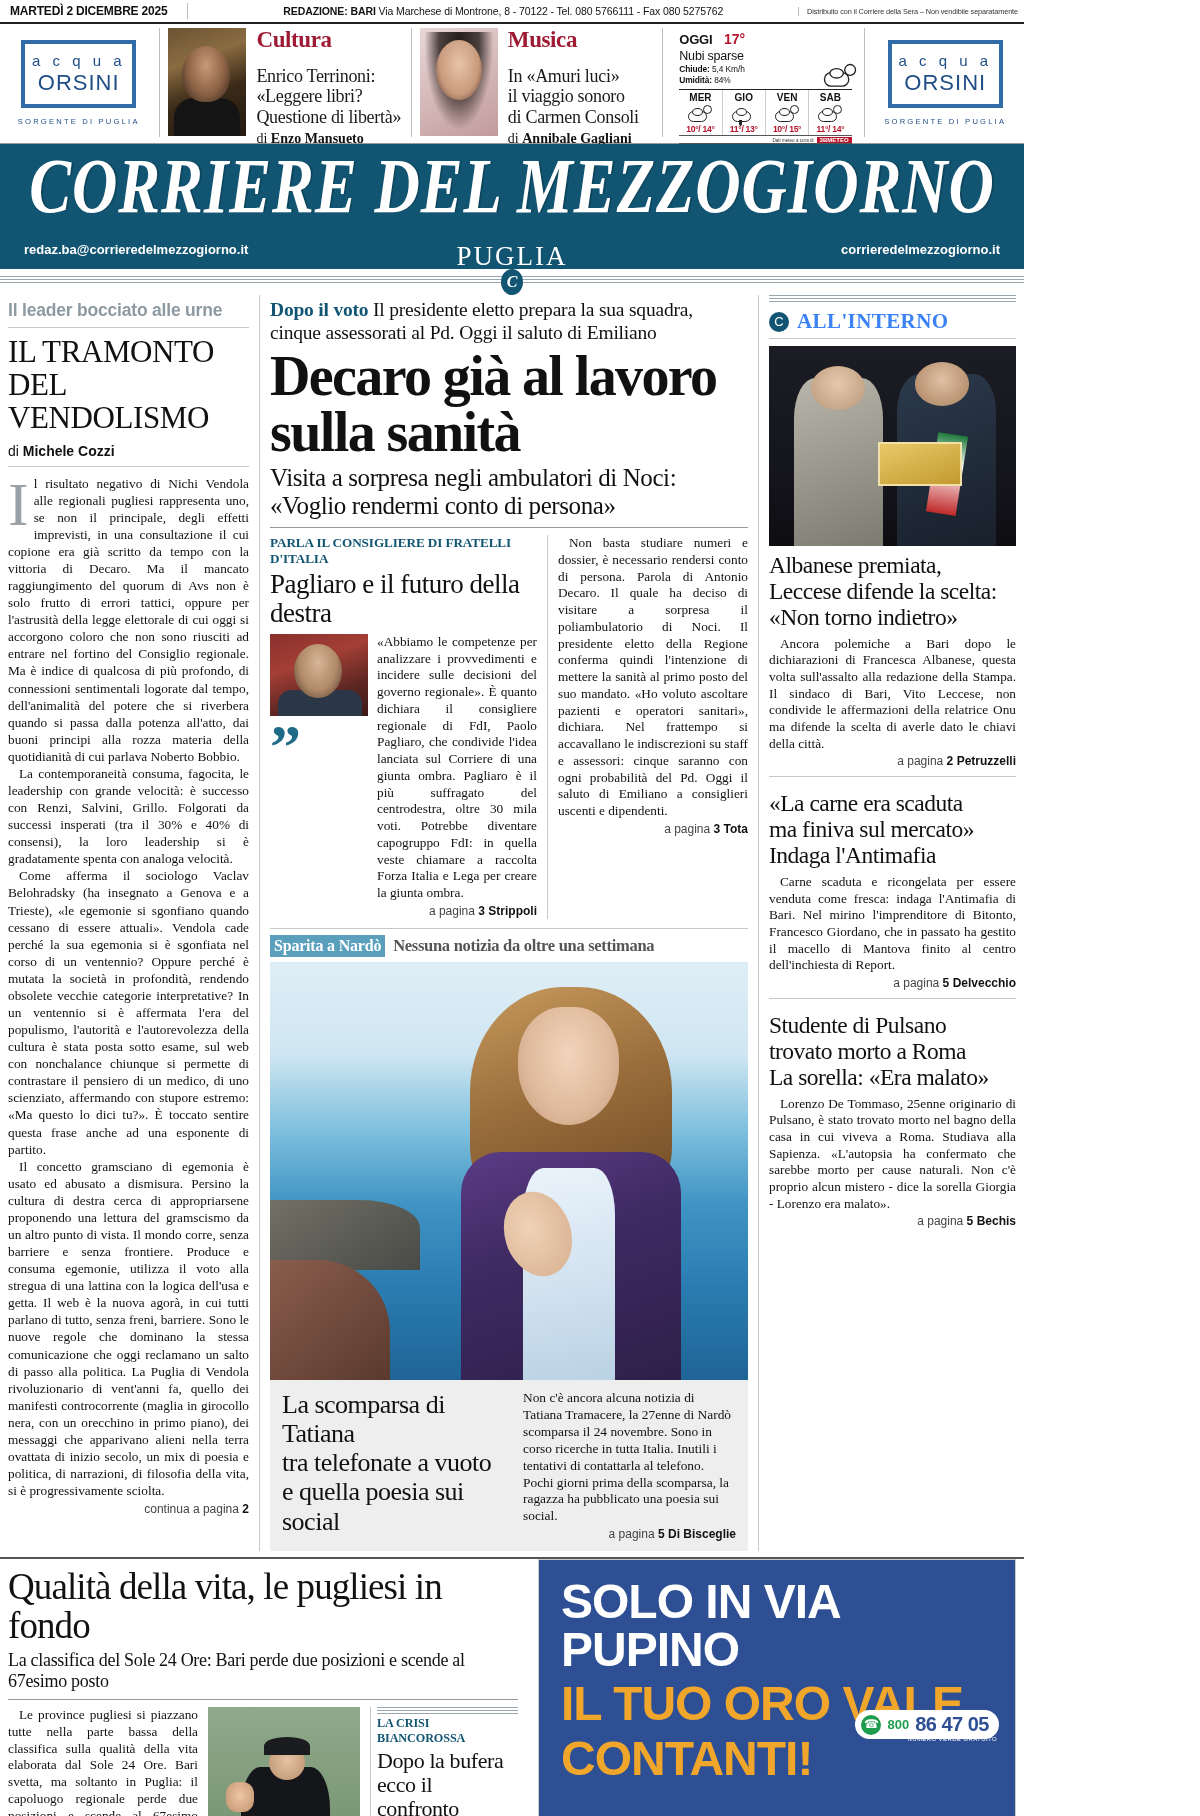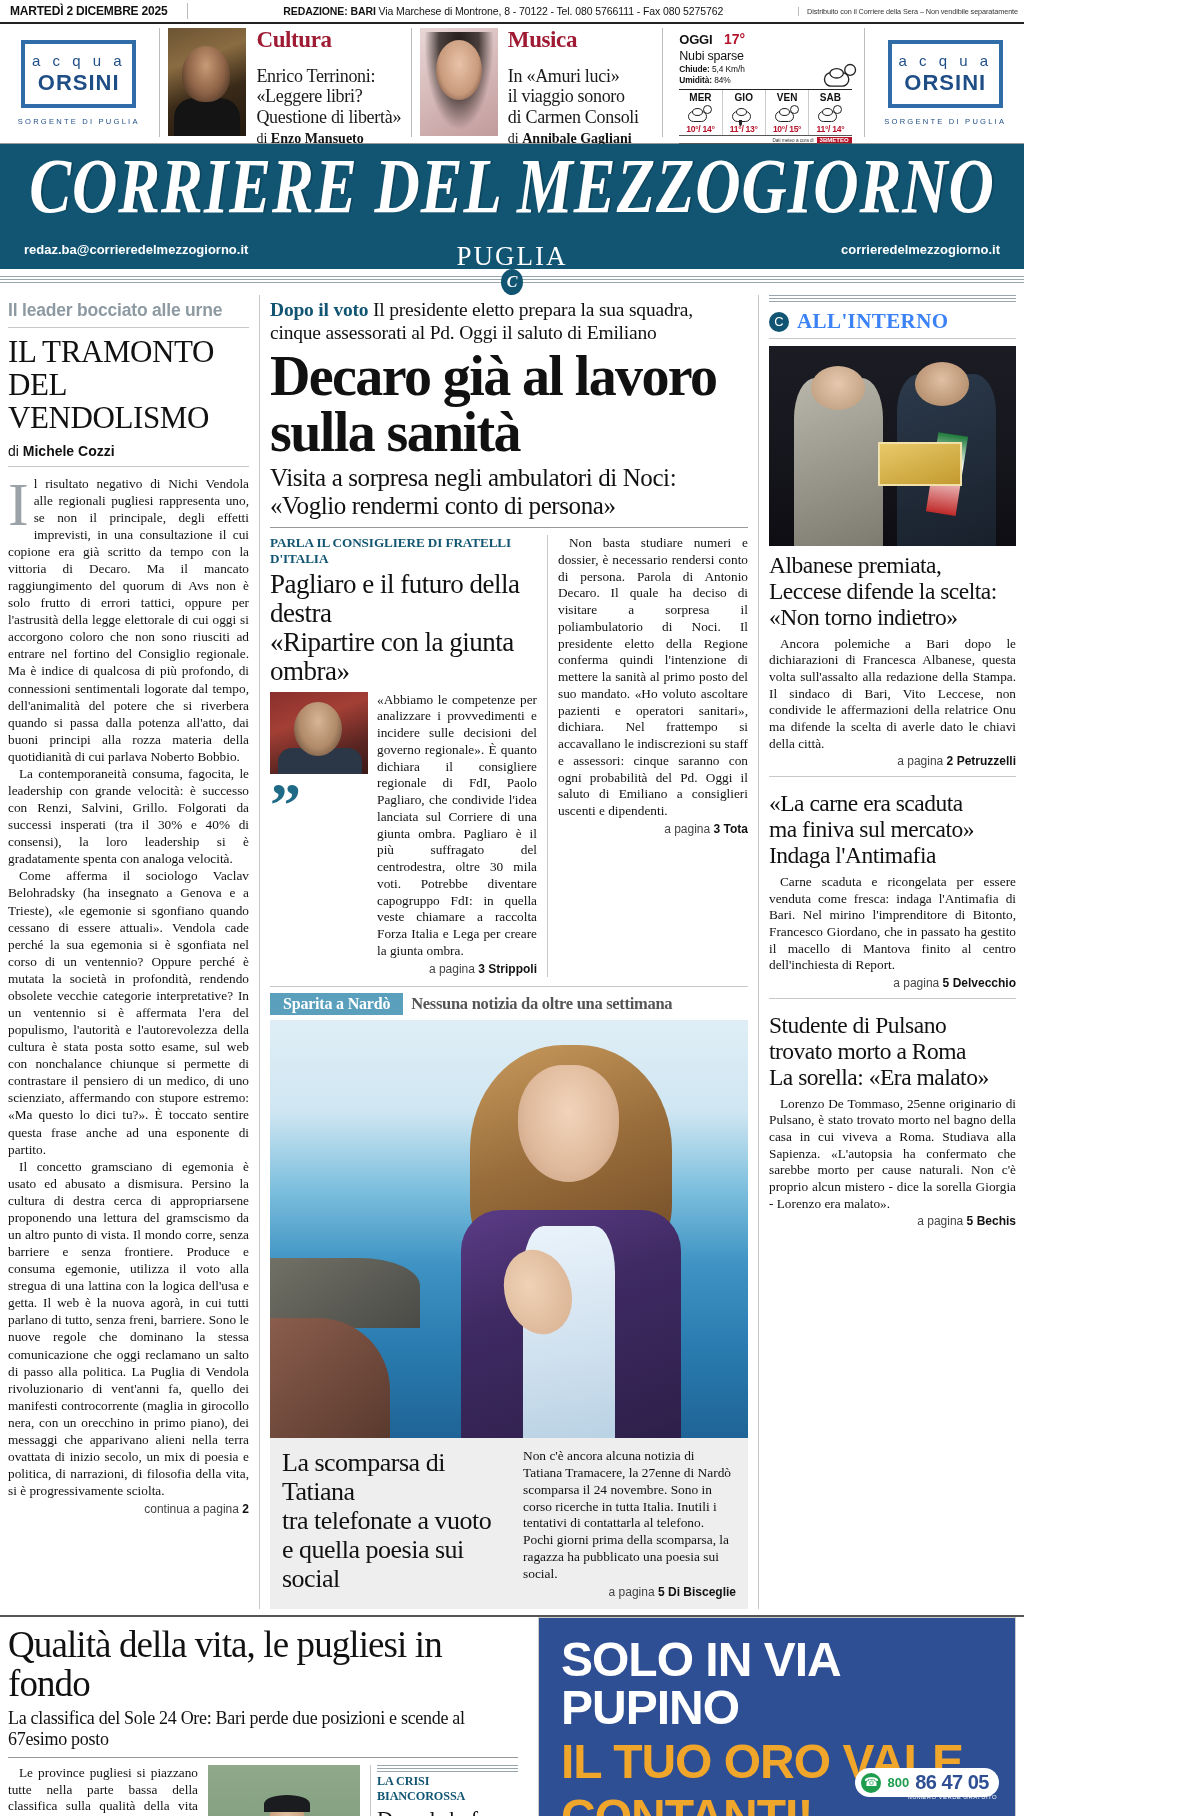--- a/index.html
+++ b/index.html
@@ -38,21 +38,21 @@
   .orsini{
     width:152px; display:flex; flex-direction:column;
     align-items:center; justify-content:center;
   }
   .orsini .frame{
     border:4px solid #2f6ca8; width:115px;height:68px;
     display:flex;flex-direction:column;align-items:center;justify-content:center;
     background:#fff;
   }
   .orsini .aq{ font-family:"Liberation Sans",sans-serif; font-size:15px; letter-spacing:4px; color:#1f4e86; }
-  .orsini .or{ font-family:"Liberation Sans",sans-serif; font-weight:bold; font-size:22px; letter-spacing:1px; color:#1f4e86; margin-top:1px;}
+  .orsini .or{ font-family:"Liberation Sans",sans-serif; font-weight:normal; font-size:22px; letter-spacing:1px; color:#1f4e86; margin-top:1px;}
   .orsini .tag{ font-family:"Liberation Sans",sans-serif; font-size:7.6px; letter-spacing:2.2px; color:#1f4e86; margin-top:9px;}
 
   .vline{ width:1px; background:#bdbdbd; margin:0 8px; }
 
   .promoitem{ display:flex; width:245px; }
   .promoitem .ph{ width:78px; height:108px; flex:none; overflow:hidden; position:relative;}
   .promoitem .txt{ padding-left:10px; flex:1; }
   .promoitem .kicker{
     font-family:"Liberation Serif",serif; font-weight:bold; color:#9f1a33;
     font-size:23px; line-height:1; letter-spacing:-.4px; margin-bottom:15px;
@@ -176,21 +176,21 @@
   .quotemark{ color:#1f6a86; font-size:62px; line-height:.6; font-family:"Liberation Serif",serif; font-weight:bold; padding-top:12px; letter-spacing:-4px;}
   .ptxt{ flex:1; font-size:13.3px; line-height:1.26; text-align:justify; hyphens:auto;}
   .apag{ font-family:"Liberation Sans",sans-serif; font-size:12px; text-align:right; color:#444; margin-top:2px;}
   .apag b{font-weight:bold;color:#111;}
   .sc-right .rtxt{ font-size:13.3px; line-height:1.26; text-align:justify; hyphens:auto;}
   .sc-right .rtxt p{text-indent:11px;}
 
   
   .nardo{ margin-top:9px; border-top:1px solid #c8c8c8; padding-top:6px;}
   .nardo .bar{ display:flex; align-items:center; gap:8px; padding-bottom:5px;}
-  .nardo .tag{ background:#5aa0bd; color:#fff; font-family:"Liberation Serif",serif; font-weight:bold; font-size:16px; padding:2px 13px; letter-spacing:-.2px;}
+  .nardo .tag{ background:#5aa0bd; color:#fff; font-family:"Liberation Serif",serif; font-weight:bold; font-size:16px; padding:2px 4px; letter-spacing:-.2px;}
   .nardo .sub{ color:#555; font-family:"Liberation Serif",serif; font-weight:bold; font-size:16.5px; letter-spacing:-.3px;}
   .nardo .photo{ width:100%; height:418px; position:relative; overflow:hidden;
     background:linear-gradient(180deg,#dfeef6 0%,#cfe6f2 22%,#7fc0de 40%,#3f94c4 58%,#2a7cb0 78%,#1f6496 100%);}
   .nardo .photo .rock{position:absolute;left:0;bottom:0;width:120px;height:120px;background:linear-gradient(140deg,#8a5d4d,#5a3a2e);border-radius:0 60% 0 0;}
   .nardo .photo .rock2{position:absolute;left:0;bottom:110px;width:150px;height:70px;background:linear-gradient(140deg,#7a6a55,#4e4133);border-radius:0 40% 0 0;opacity:.85;}
   .nardo .photo .girl{position:absolute;left:40%;top:6%;width:46%;height:94%;}
   .nardo .photo .hair{position:absolute;left:4%;top:0;width:92%;height:58%;border-radius:46% 46% 30% 30%;
     background:linear-gradient(160deg,#c89a5e 0%,#9b6f3c 45%,#6b4724 100%);}
   .nardo .photo .face{position:absolute;left:26%;top:5%;width:46%;height:30%;border-radius:46% 46% 52% 52%;
     background:radial-gradient(ellipse at 50% 40%,#f2d4bb 0%,#dfb99b 60%,#c39a7c 100%);}
@@ -465,21 +465,20 @@
         <b>Dopo il voto</b><span> Il presidente eletto prepara la sua squadra, cinque assessorati al Pd. Oggi il saluto di Emiliano</span>
       </div>
       <div class="lead-title">Decaro già al lavoro sulla sanità</div>
       <div class="lead-sub">Visita a sorpresa negli ambulatori di Noci: «Voglio rendermi conto di persona»</div>
 
       <div class="sub2col">
         <div class="sc-left">
           <div class="pk">PARLA IL CONSIGLIERE DI FRATELLI D'ITALIA</div>
           <div class="ph-title">
             <div>Pagliaro e il futuro della destra</div>
-            <div>«Ripartire con la giunta ombra»</div>
           </div>
           <div class="pbody">
             <div class="pthumb">
               <div class="img"></div>
               <div class="quotemark">”</div>
             </div>
             <div class="ptxt">
               <span>«Abbiamo le competenze per analizzare i provvedimenti e incidere sulle decisioni del governo regionale». È quanto dichiara il consigliere regionale di FdI, Paolo Pagliaro, che condivide l'idea lanciata sul Corriere di una giunta ombra. Pagliaro è il più suffragato del centrodestra, oltre 30 mila voti. Potrebbe diventare capogruppo FdI: in quella veste chiamare a raccolta Forza Italia e Lega per creare la giunta ombra.</span>
               <div class="apag">
                 <span>a pagina </span><b>3</b> <b>Strippoli</b>

